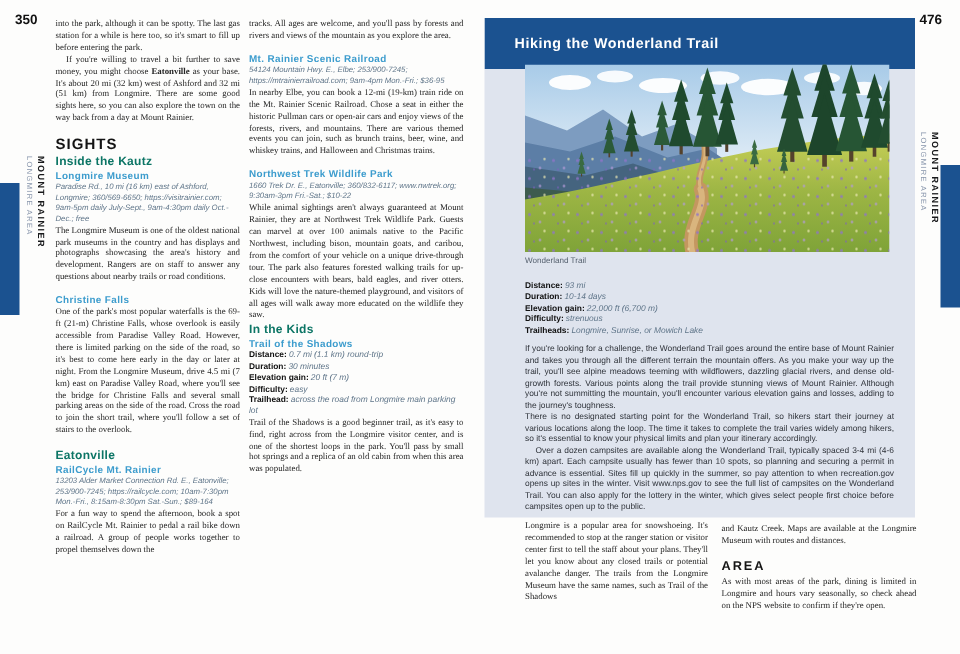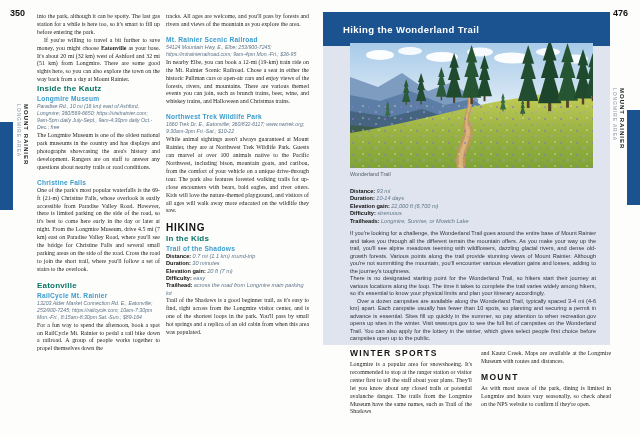--- a/index.html
+++ b/index.html
@@ -70,20 +70,21 @@
   <div class="tabbar right"></div>
   <div class="vwrap right">
     <span class="vtab sub">LONGMIRE AREA</span>
     <span class="vtab">MOUNT RAINIER</span>
   </div>
 
   <div class="colL1">
     <p class="bd">into the park, although it can be spotty. The last gas station for a while is here too, so it's smart to fill up before entering the park.</p>
     <p class="bd ind"><span>If you're willing to travel a bit further to save money, you might choose </span><b>Eatonville</b><span> as your base. It's about 20 mi (32 km) west of Ashford and 32 mi (51 km) from Longmire. There are some good sights here, so you can also explore the town on the way back from a day at Mount Rainier.</span></p>
 
+    <h2 class="bigh">SIGHTS</h2>
     <h3 class="sec">Inside the Kautz</h3>
 
     <h4 class="lt">Longmire Museum</h4>
     <p class="info">Paradise Rd., 10 mi (16 km) east of Ashford, Longmire; 360/569-6650; https://visitrainier.com; 9am-5pm daily July-Sept., 9am-4:30pm daily Oct.-Dec.; free</p>
     <p class="bd">The Longmire Museum is one of the oldest national park museums in the country and has displays and photographs showcasing the area's history and development. Rangers are on staff to answer any questions about nearby trails or road conditions.</p>
 
     <h4 class="lt" style="margin-top:6px;">Christine Falls</h4>
     <p class="bd">One of the park's most popular waterfalls is the 69-ft (21-m) Christine Falls, whose overlook is easily accessible from Paradise Valley Road. However, there is limited parking on the side of the road, so it's best to come here early in the day or later at night. From the Longmire Museum, drive 4.5 mi (7 km) east on Paradise Valley Road, where you'll see the bridge for Christine Falls and several small parking areas on the side of the road. Cross the road to join the short trail, where you'll follow a set of stairs to the overlook.</p>
 
     <h3 class="sec" style="margin-top:7px;">Eatonville</h3>
@@ -96,21 +97,20 @@
     <p class="bd">tracks. All ages are welcome, and you'll pass by forests and rivers and views of the mountain as you explore the area.</p>
 
     <h4 class="lt" style="margin-top:6px;">Mt. Rainier Scenic Railroad</h4>
     <p class="info">54124 Mountain Hwy. E., Elbe; 253/900-7245; https://mtrainierrailroad.com; 9am-4pm Mon.-Fri.; $36-95</p>
     <p class="bd">In nearby Elbe, you can book a 12-mi (19-km) train ride on the Mt. Rainier Scenic Railroad. Chose a seat in either the historic Pullman cars or open-air cars and enjoy views of the forests, rivers, and mountains. There are various themed events you can join, such as brunch trains, beer, wine, and whiskey trains, and Halloween and Christmas trains.</p>
 
     <h4 class="lt" style="margin-top:6px;">Northwest Trek Wildlife Park</h4>
     <p class="info">1660 Trek Dr. E., Eatonville; 360/832-6117; www.nwtrek.org; 9:30am-3pm Fri.-Sat.; $10-22</p>
     <p class="bd">While animal sightings aren't always guaranteed at Mount Rainier, they are at Northwest Trek Wildlife Park. Guests can marvel at over 100 animals native to the Pacific Northwest, including bison, mountain goats, and caribou, from the comfort of your vehicle on a unique drive-through tour. The park also features forested walking trails for up-close encounters with bears, bald eagles, and river otters. Kids will love the nature-themed playground, and visitors of all ages will walk away more educated on the wildlife they saw.</p>
 
-    <h2 class="bigh">HIKING</h2>
     <h3 class="sec">In the Kids</h3>
     <h4 class="lt">Trail of the Shadows</h4>
 
     <div>
       <p class="stat"><b>Distance:</b> <i>0.7 mi (1.1 km) round-trip</i></p>
       <p class="stat"><b>Duration:</b> <i>30 minutes</i></p>
       <p class="stat"><b>Elevation gain:</b> <i>20 ft (7 m)</i></p>
       <p class="stat"><b>Difficulty:</b> <i>easy</i></p>
       <p class="stat"><b>Trailhead:</b> <i>across the road from Longmire main parking lot</i></p>
     </div>
@@ -191,22 +191,21 @@
     </div>
 
     <div class="fbody">
       <p class="fbd">If you're looking for a challenge, the Wonderland Trail goes around the entire base of Mount Rainier and takes you through all the different terrain the mountain offers. As you make your way up the trail, you'll see alpine meadows teeming with wildflowers, dazzling glacial rivers, and dense old-growth forests. Various points along the trail provide stunning views of Mount Rainier. Although you're not summitting the mountain, you'll encounter various elevation gains and losses, adding to the journey's toughness.</p>
       <p class="fbd">There is no designated starting point for the Wonderland Trail, so hikers start their journey at various locations along the loop. The time it takes to complete the trail varies widely among hikers, so it's essential to know your physical limits and plan your itinerary accordingly.</p>
       <p class="fbd ind">Over a dozen campsites are available along the Wonderland Trail, typically spaced 3-4 mi (4-6 km) apart. Each campsite usually has fewer than 10 spots, so planning and securing a permit in advance is essential. Sites fill up quickly in the summer, so pay attention to when recreation.gov opens up sites in the winter. Visit www.nps.gov to see the full list of campsites on the Wonderland Trail. You can also apply for the lottery in the winter, which gives select people first choice before campsites open up to the public.</p>
     </div>
   </div>
 
   <div class="colR1">
-    <h2 class="caph">WINTER SPORTS</h2>
     <p class="bd">Longmire is a popular area for snowshoeing. It's recommended to stop at the ranger station or visitor center first to tell the staff about your plans. They'll let you know about any closed trails or potential avalanche danger. The trails from the Longmire Museum have the same names, such as Trail of the Shadows</p>
   </div>
   <div class="colR2">
     <p class="bd" style="margin-top:2px;">and Kautz Creek. Maps are available at the Longmire Museum with routes and distances.</p>
-    <h2 class="caph" style="margin-top:6px;">MOUNT</h2>
+    <h2 class="caph" style="margin-top:6px;">AREA</h2>
     <p class="bd">As with most areas of the park, dining is limited in Longmire and hours vary seasonally, so check ahead on the NPS website to confirm if they're open.</p>
   </div>
 
 </div>
 
 </body></html>

